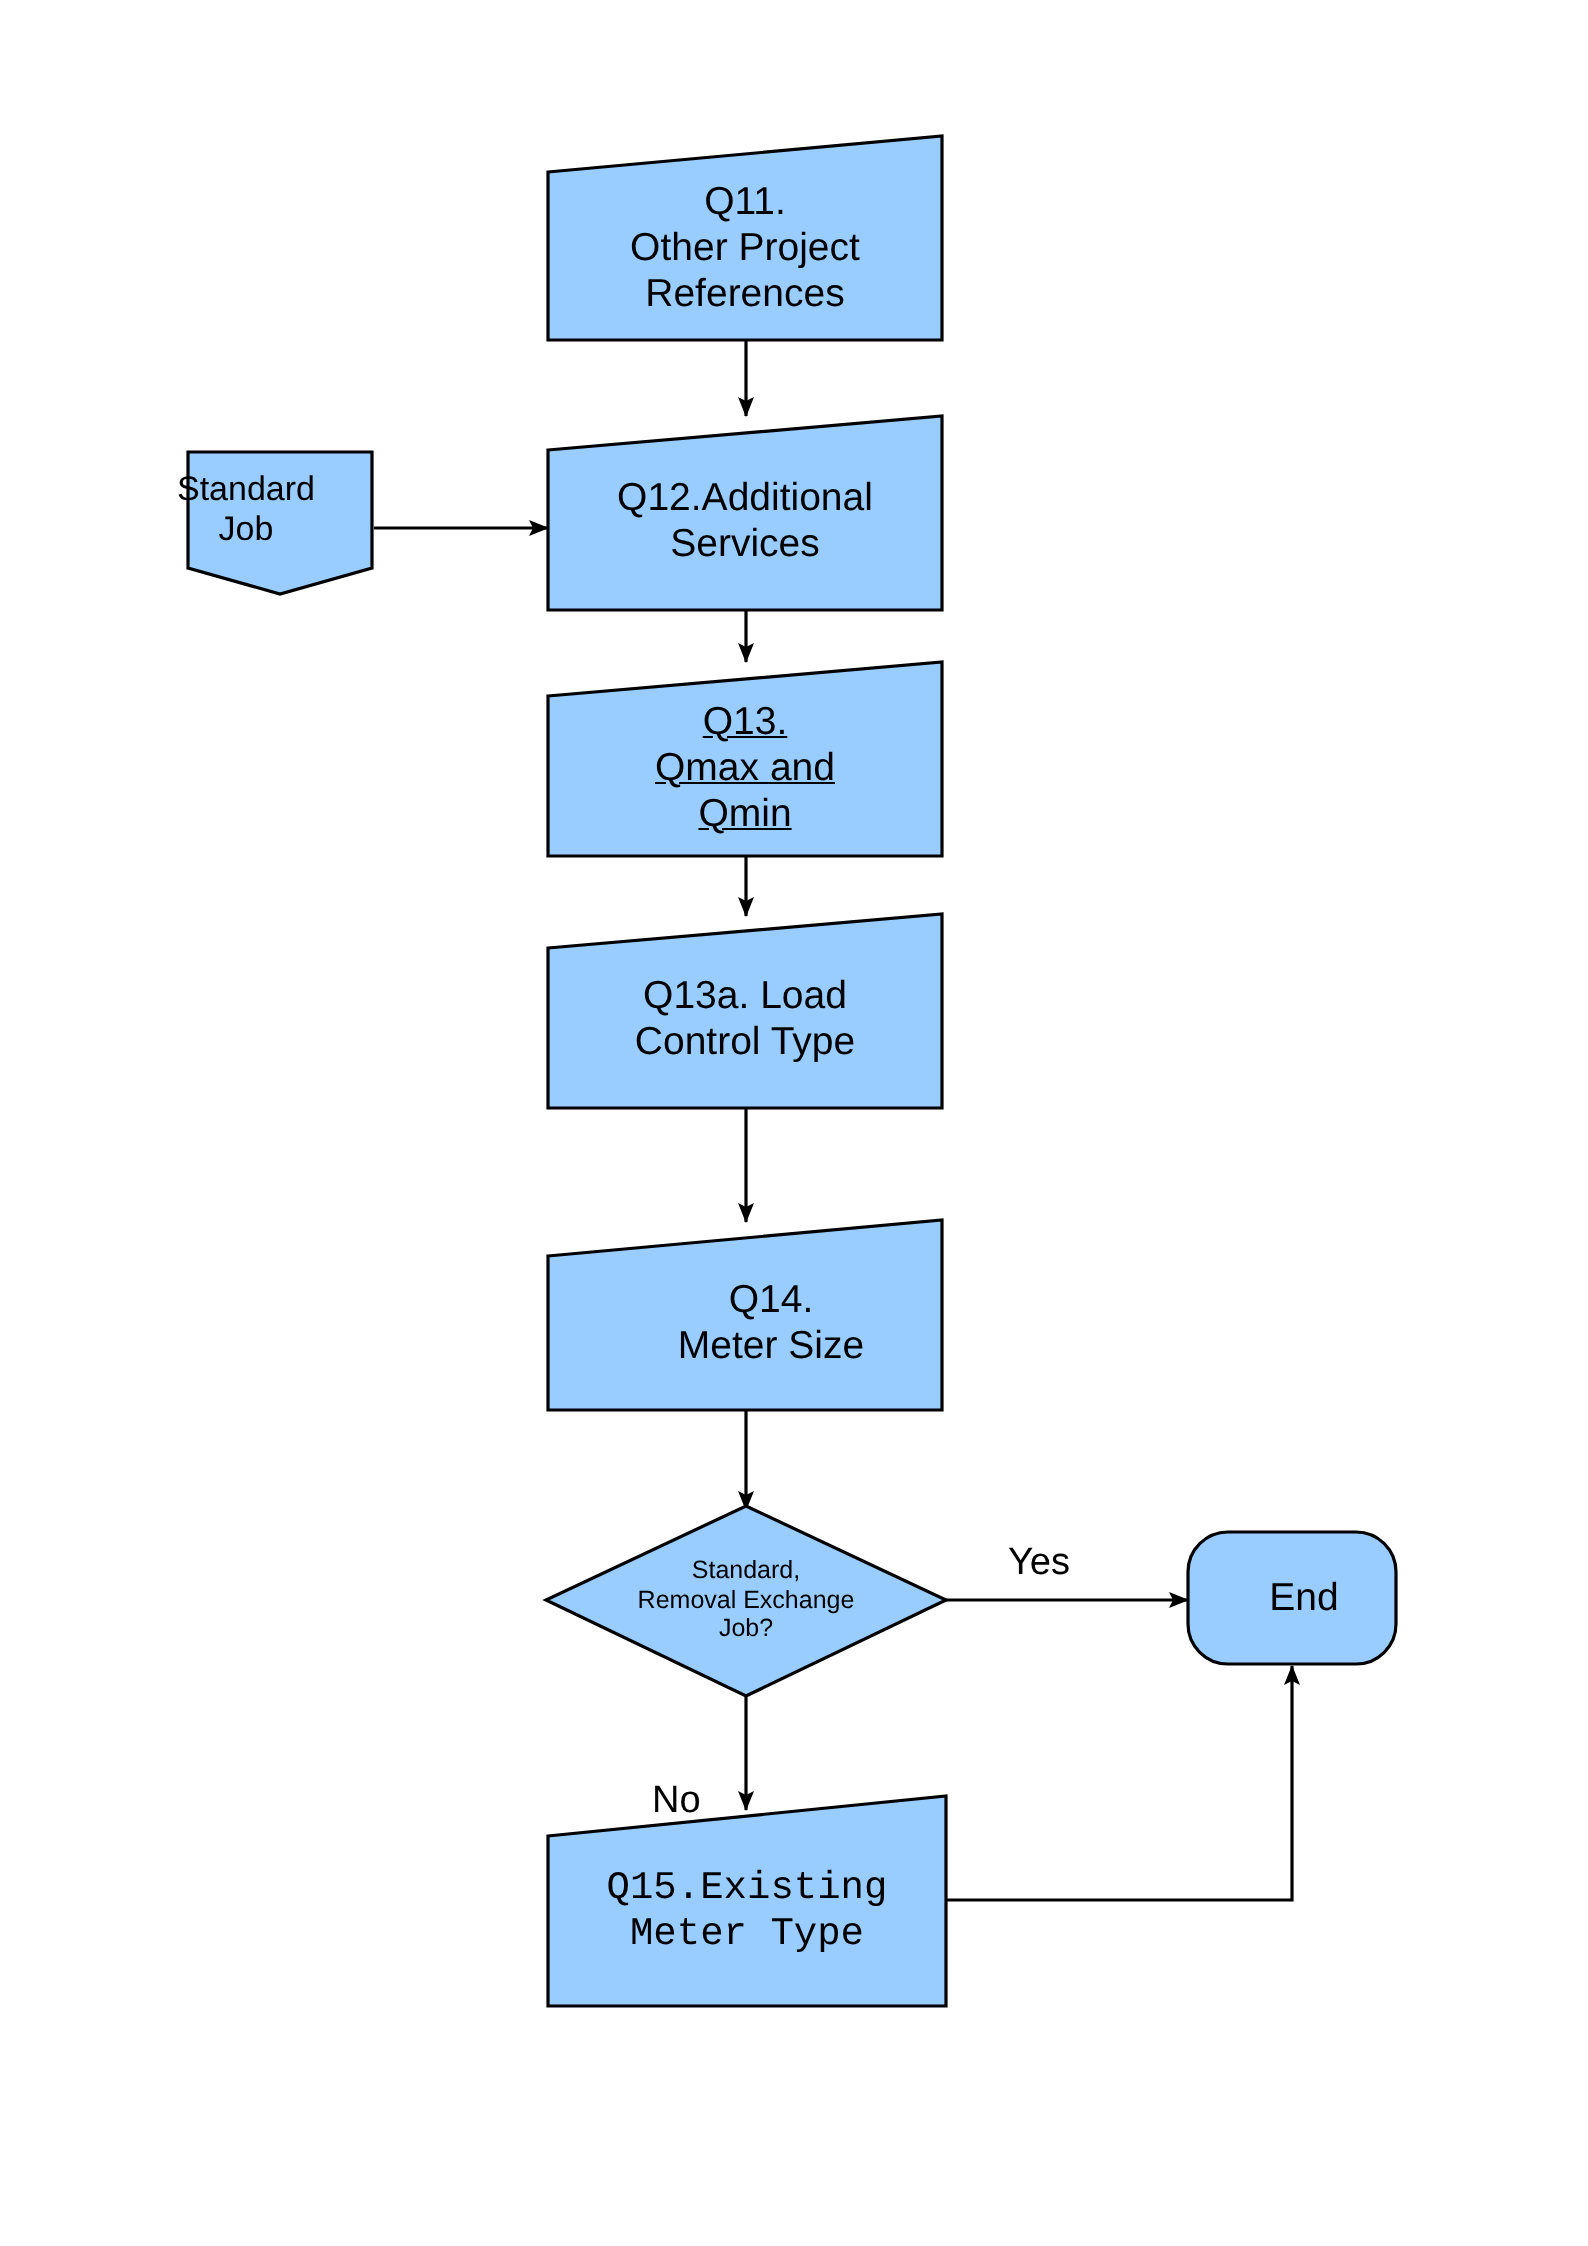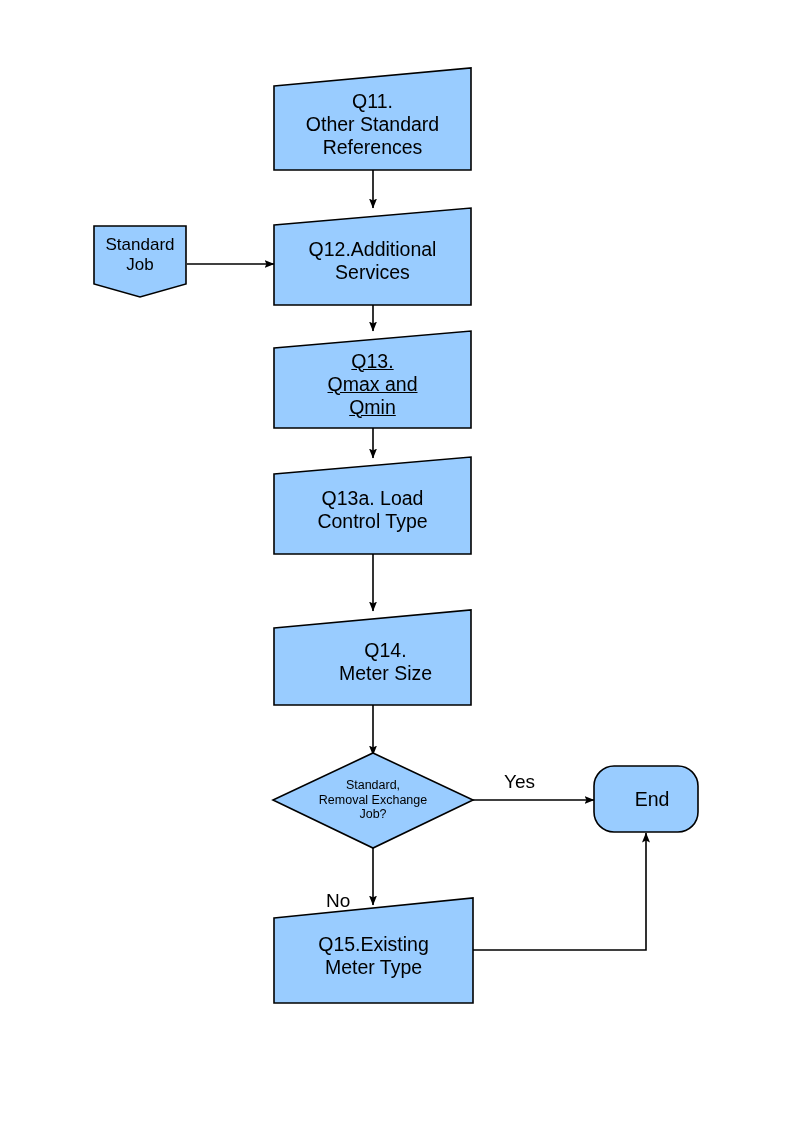--- a/index.html
+++ b/index.html
@@ -81,24 +81,24 @@
   <polygon points="274,628 471,610 471,705 274,705" fill="#99ccff" stroke="#000000" stroke-width="1.6"></polygon>
 
   <polygon points="373,753 473,800 373,848 273,800" fill="#99ccff" stroke="#000000" stroke-width="1.6"></polygon>
 
   <rect x="594" y="766" width="104" height="66" rx="20" ry="20" fill="#99ccff" stroke="#000000" stroke-width="1.6"></rect>
 
   <polygon points="274,918 473,898 473,1003 274,1003" fill="#99ccff" stroke="#000000" stroke-width="1.6"></polygon>
 </svg>
 
 <div class="shape-label lbl-big" style="left:274px; top:78px; width:197px; height:92px;">Q11.
-Other Standard
+Other Project
 References</div>
 
-<div class="shape-label lbl-med" style="left:94px; top:226px; width:92px; height:58px;">Standard
+<div class="shape-label lbl-med" style="left:77px; top:226px; width:92px; height:58px;">Standard
 Job</div>
 
 <div class="shape-label lbl-big" style="left:274px; top:217px; width:197px; height:88px;">Q12.Additional
 Services</div>
 
 <div class="shape-label lbl-big" style="left:274px; top:340px; width:197px; height:88px;text-decoration:underline;">Q13.
 Qmax and
 Qmin</div>
 
 <div class="shape-label lbl-big" style="left:274px; top:466px; width:197px; height:88px;">Q13a. Load
@@ -106,18 +106,18 @@
 
 <div class="shape-label lbl-big" style="left:274px; top:619px; width:197px; height:86px;margin-left:13px;">Q14.
 Meter Size</div>
 
 <div class="shape-label lbl-small" style="left:273px; top:755px; width:200px; height:90px;">Standard,
 Removal Exchange
 Job?</div>
 
 <div class="shape-label lbl-big" style="left:594px; top:766px; width:116px; height:66px;">End</div>
 
-<div class="shape-label lbl-big" style="left:274px; top:908px; width:199px; height:95px;">Q15.Existing
+<div class="shape-label lbl-big" style="left:274px; top:908px; width:199px; height:95px;font-family:Liberation Mono, monospace;">Q15.Existing
 Meter Type</div>
 
 <div class="edge-label" style="left:504px; top:771px;">Yes</div>
 
 <div class="edge-label" style="left:326px; top:890px;">No</div>
 
 </body></html>

